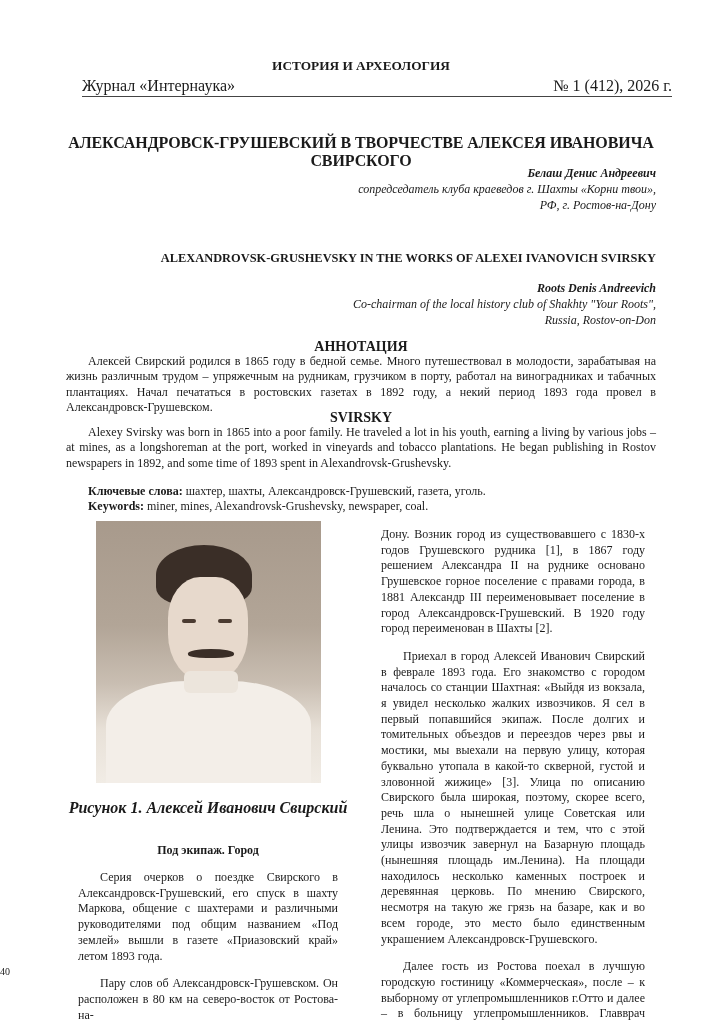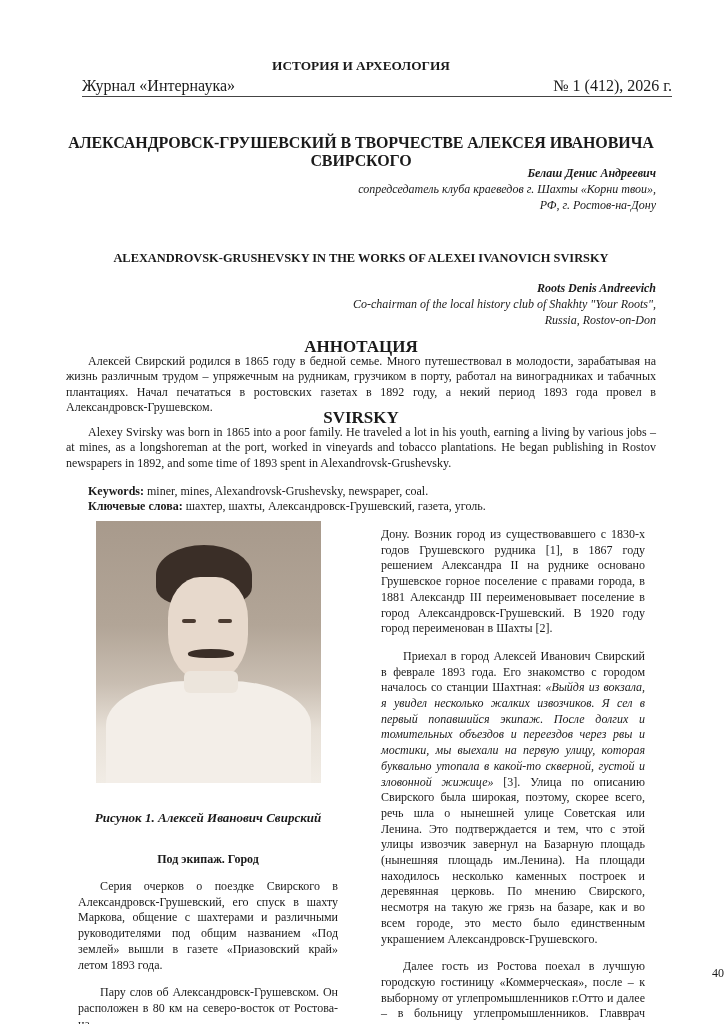--- a/index.html
+++ b/index.html
@@ -12,23 +12,23 @@
   .running-header .right { position:absolute; right:0; top:0; }
   .section-title { position:absolute; top:58px; left:0; width:590px; text-align:center;
          font-weight:bold; font-size:13.3px; }
   .title-ru { position:absolute; top:134px; left:0; width:590px; text-align:center;
          font-weight:bold; font-size:16px; letter-spacing:-0.1px; }
   .author-block { position:absolute; left:0; width:590px; text-align:right; font-style:italic;
          font-size:12px; line-height:16px; }
   .author-ru { top:165px; }
   .author-en { top:280px; }
   .author-block .name { font-weight:bold; }
-  .title-en { position:absolute; top:251px; left:0; width:590px; text-align:center;
+  .title-en { position:absolute; top:251px; left:0; width:590px; text-align:right;
          font-weight:bold; font-size:12.4px; }
-  .abs-heading { text-align:center; font-weight:bold; font-size:17px; line-height:15px; }
+  .abs-heading { text-align:center; font-weight:bold; font-size:14px; line-height:15px; }
   .block { position:absolute; left:0; width:590px; font-size:12px; line-height:15.4px;
          text-align:justify; }
   .indent { text-indent:22px; }
   .annot { top:339px; }
   .abstract { top:410px; }
   .keywords { top:484px; }
   .keywords p { margin:0; padding-left:22px; }
   .keywords b { font-weight:bold; }
   .col-left { position:absolute; left:0; top:515px; width:284px; }
   .col-right { position:absolute; left:303px; top:515px; width:288px; }
@@ -39,28 +39,28 @@
          background:#3a2e27; border-radius:50% 50% 30% 30%; }
   .figure .face { position:absolute; left:72px; top:56px; width:80px; height:104px;
          background:#e7d9cc; border-radius:40% 40% 45% 45%; }
   .figure .eye { position:absolute; top:42px; width:14px; height:4px; background:#4b3b31; border-radius:2px; }
   .figure .moustache { position:absolute; left:20px; top:72px; width:46px; height:9px;
          background:#3a2e27; border-radius:50% 50% 40% 40%; }
   .figure .shirt { position:absolute; left:10px; top:160px; width:205px; height:110px;
          background:#f3eee8; border-radius:40% 40% 0 0; }
   .figure .collar { position:absolute; left:88px; top:150px; width:54px; height:22px;
          background:#ece5dc; border-radius:6px; }
-  .caption { text-align:center; font-weight:bold; font-style:italic; font-size:13px;
-         margin-top:27px; }
+  .caption { text-align:center; font-weight:bold; font-style:italic; font-size:16px;
+         margin-top:16px; }
   .subhead { text-align:center; font-weight:bold; font-size:12px; margin-top:26px; }
   .body-text { font-size:12px; line-height:15.7px; text-align:justify; margin:6px 0 0 0; }
   .body-text p { margin:12px; }
   .body-text .i { text-indent:22px; }
-  .quote { font-style:italic; }
-  .page-number { position:absolute; top:966px; left:0; width:724px; text-align:right; font-size:12px; }
+  .quote { }
+  .page-number { position:absolute; top:966px; left:0; width:724px; text-align:left; font-size:10px; }
 </style>
 </head>
 <body>
 
 <div class="page">
 
   <div class="running-header">
     <span class="left">Журнал «Интернаука»</span>
     <span class="right">№ 1 (412), 2026 г.</span>
   </div>
@@ -87,22 +87,22 @@
     <div class="abs-heading">АННОТАЦИЯ</div>
     <div class="indent">Алексей Свирский родился в 1865 году в бедной семье. Много путешествовал в молодости, зарабатывая на жизнь различным трудом – упряжечным на рудникам, грузчиком в порту, работал на виноградниках и табачных плантациях. Начал печататься в ростовских газетах в 1892 году, а некий период 1893 года провел в Александровск-Грушевском.</div>
   </div>
 
   <div class="block abstract">
     <div class="abs-heading">SVIRSKY</div>
     <div class="indent">Alexey Svirsky was born in 1865 into a poor family. He traveled a lot in his youth, earning a living by various jobs – at mines, as a longshoreman at the port, worked in vineyards and tobacco plantations. He began publishing in Rostov newspapers in 1892, and some time of 1893 spent in Alexandrovsk-Grushevsky.</div>
   </div>
 
   <div class="block keywords">
+    <p><b>Ключевые слова:</b><span> шахтер, шахты, Александровск-Грушевский, газета, уголь.</span></p>
     <p><b>Keywords:</b><span> miner, mines, Alexandrovsk-Grushevsky, newspaper, coal.</span></p>
-    <p><b>Ключевые слова:</b><span> шахтер, шахты, Александровск-Грушевский, газета, уголь.</span></p>
   </div>
 
   <div class="col-left">
     <div class="figure">
       <div class="hair"></div>
       <div class="face">
         <div class="eye" style="left:14px"></div>
         <div class="eye" style="left:50px"></div>
         <div class="moustache"></div>
       </div>

